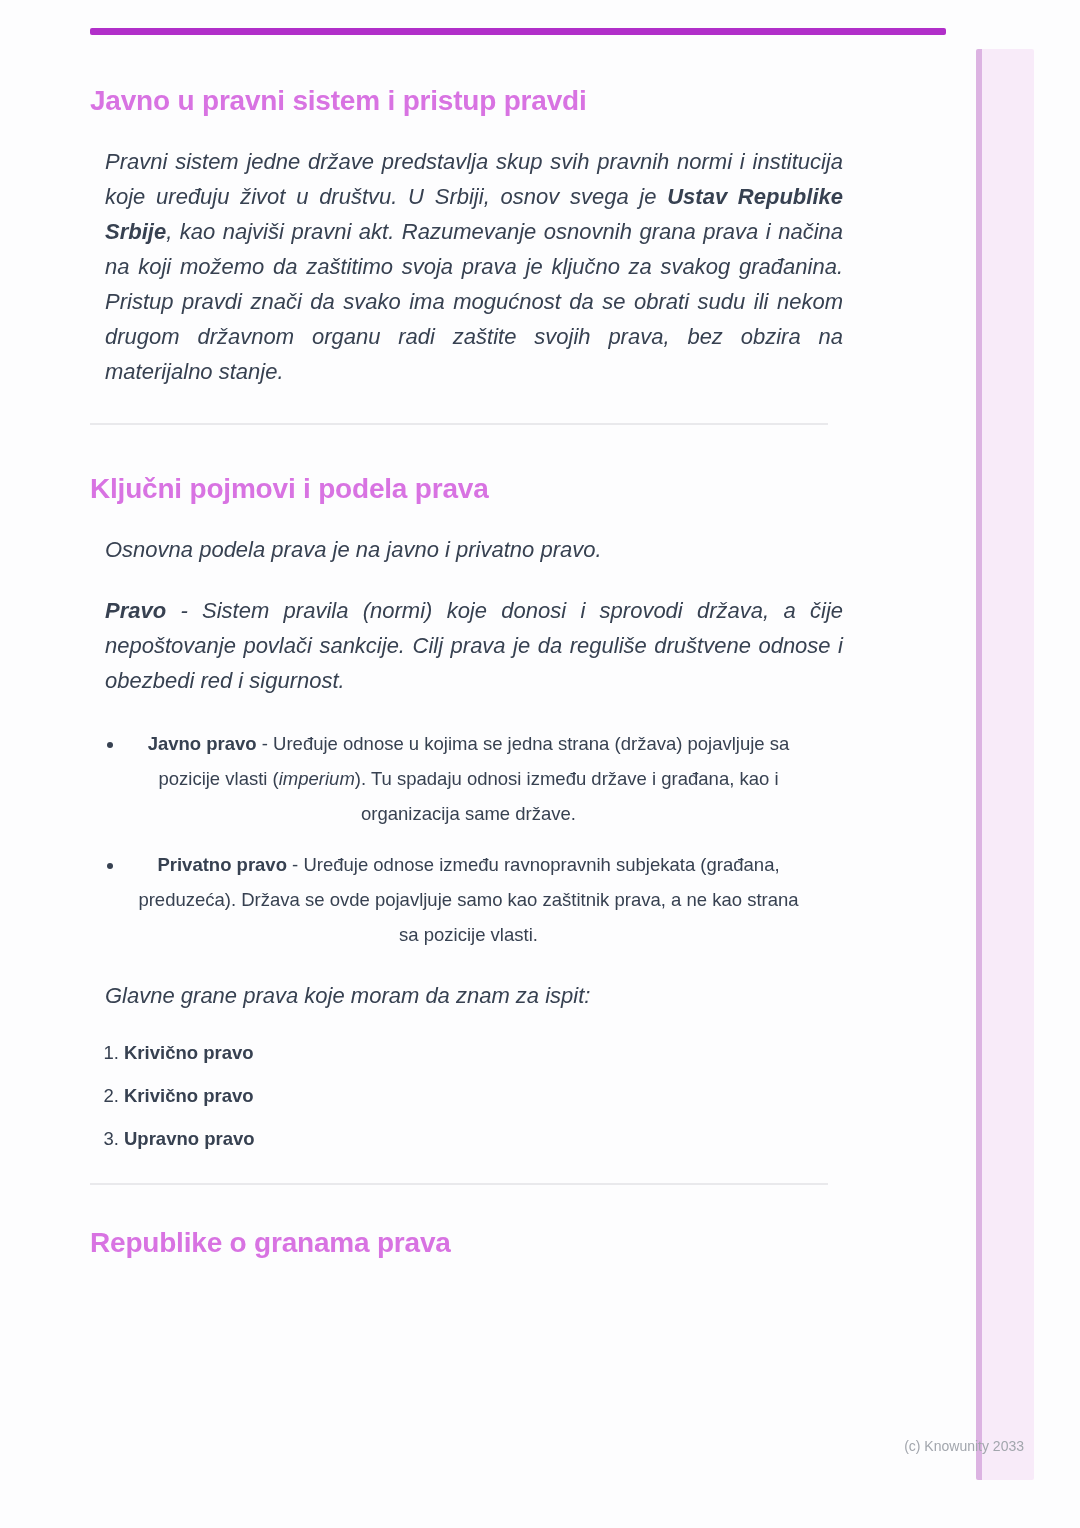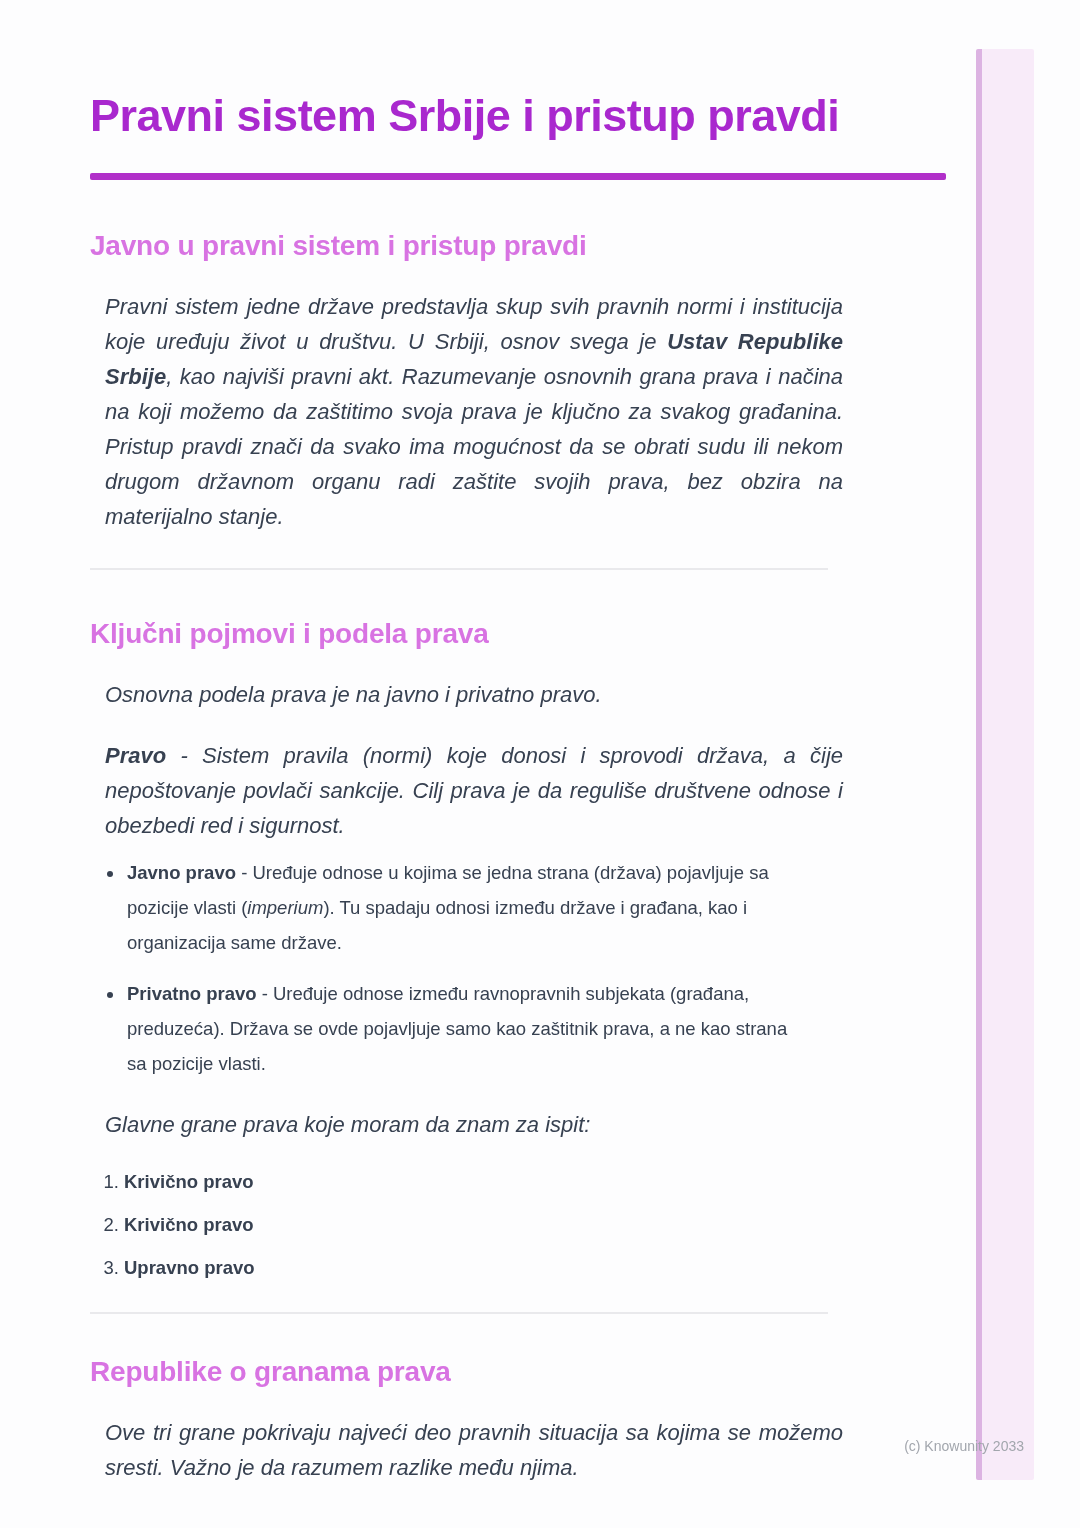--- a/index.html
+++ b/index.html
@@ -80,22 +80,23 @@
   hr.divider {
     width: 738px;
     margin: 34px 0 0 0;
     border: none;
     border-top: 2px solid #e9e9ec;
   }
   hr.divider.second { margin-top: 26px; }
 
   ul.bullet-list {
     width: 720px;
-    margin: 12px 0 0 0;
+    margin: 28px 0 0 0;
     padding-left: 35px;
+    text-align: center;
   }
   ul.bullet-list li {
     font-size: 18.5px;
     line-height: 35px;
     margin-bottom: 16px;
     padding-left: 2px;
   }
   ul.bullet-list li:last-child { margin-bottom: 0; }
 
   ol.numbered-list {
@@ -123,21 +124,20 @@
     z-index: 3;
   }
 </style>
 </head>
 <body>
 
 <div class="edge-bar"></div>
 
 <div class="content">
 
-  <h1 class="page-title">Pravni sistem Srbije i pristup pravdi</h1>
 
   <div class="title-rule"></div>
 
   <section>
     <h2 class="section-heading first">Javno u pravni sistem i pristup pravdi</h2>
     <p class="body-par"><span>Pravni sistem jedne države predstavlja skup svih pravnih normi i institucija koje uređuju život u društvu. U Srbiji, osnov svega je </span><span class="seg-b">Ustav Republike Srbije</span><span>, kao najviši pravni akt. Razumevanje osnovnih grana prava i načina na koji možemo da zaštitimo svoja prava je ključno za svakog građanina. Pristup pravdi znači da svako ima mogućnost da se obrati sudu ili nekom drugom državnom organu radi zaštite svojih prava, bez obzira na materijalno stanje.</span></p>
   </section>
 
   <hr class="divider">
 
@@ -159,18 +159,17 @@
       <li><span class="branch-name">Krivično pravo</span></li>
       <li><span class="branch-name">Krivično pravo</span></li>
       <li><span class="branch-name">Upravno pravo</span></li>
     </ol>
   </section>
 
   <hr class="divider second">
 
   <section>
     <h2 class="section-heading last">Republike o granama prava</h2>
-    <p class="body-par"><span>Ove tri grane pokrivaju najveći deo pravnih situacija sa kojima se možemo sresti. Važno je da razumem razlike među njima.</span></p>
   </section>
 
 </div>
 
 <div class="watermark">(c) Knowunity 2033</div>
 
 </body></html>

